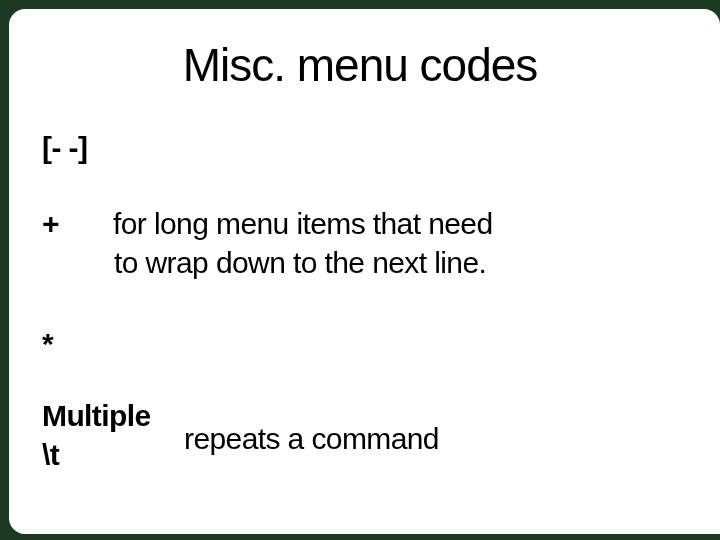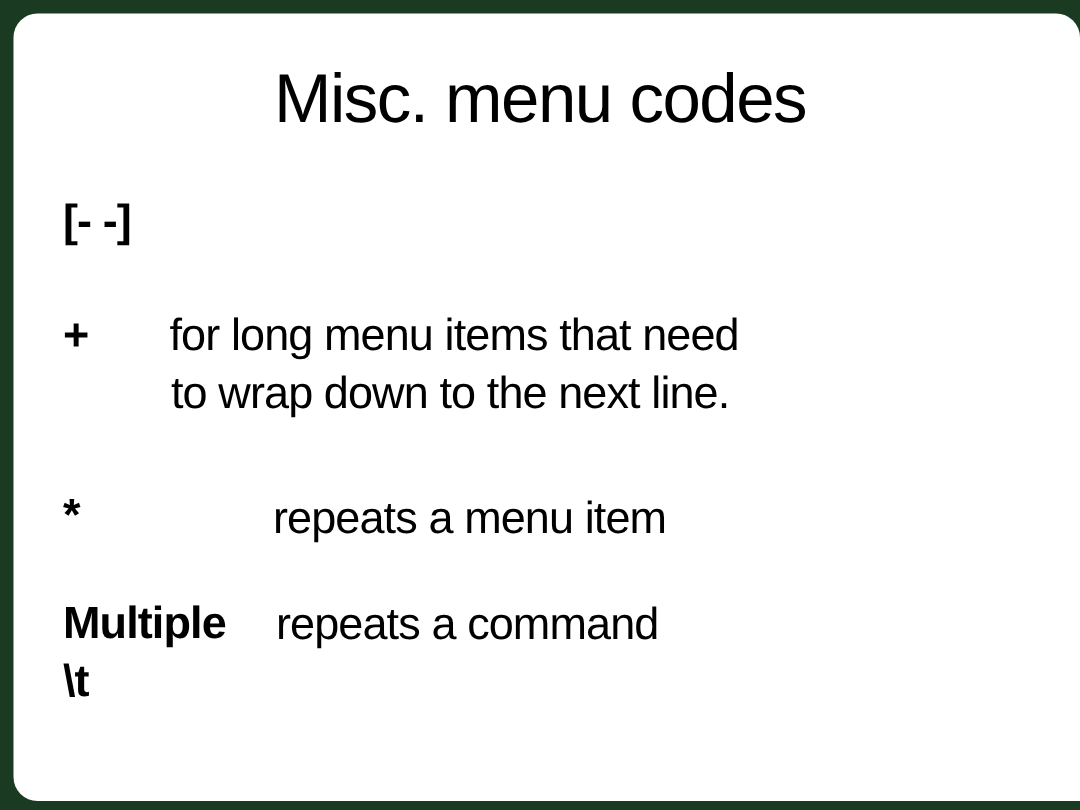--- a/index.html
+++ b/index.html
@@ -47,19 +47,18 @@
 
   <h1 class="title">Misc. menu codes</h1>
 
   <span class="line code" style="left:42px;top:129px">[- -]</span>
 
   <span class="line code" style="left:42px;top:205px">+</span>
   <span class="line" style="left:113px;top:205px">for long menu items that need</span>
   <span class="line" style="left:114px;top:244px">to wrap down to the next line.</span>
 
   <span class="line code" style="left:42px;top:325px">*</span>
-  <span class="line" style="left:182px;top:327px">repeats a menu item</span>
 
   <span class="line code" style="left:42px;top:397px">Multiple</span>
-  <span class="line" style="left:184px;top:398px">repeats a command</span>
+  <span class="line" style="left:184px;top:420px">repeats a command</span>
   <span class="line code" style="left:42px;top:436px">\t</span>
 
 </div>
 
 </body></html>

